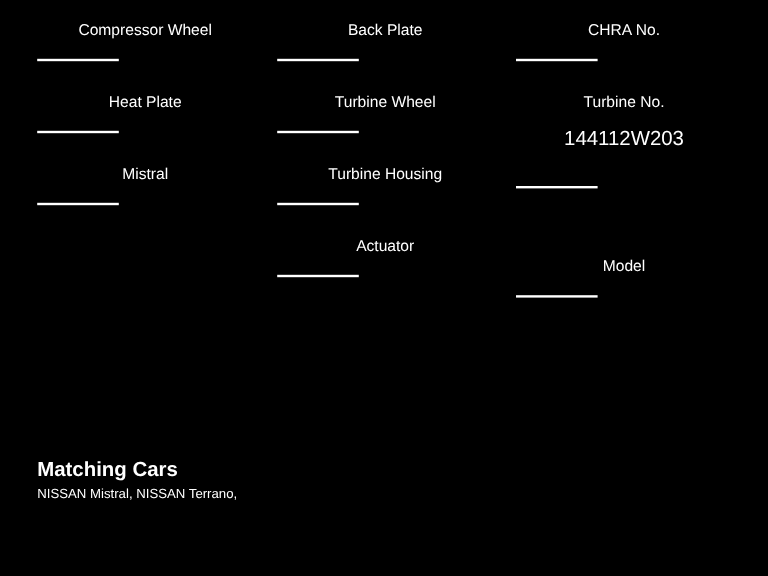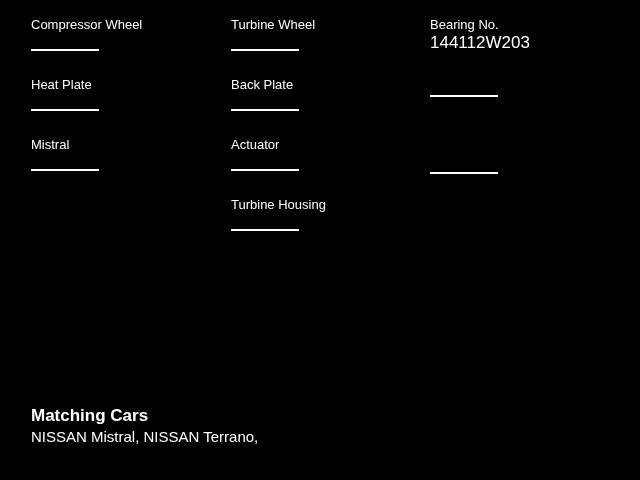--- a/index.html
+++ b/index.html
@@ -4,58 +4,57 @@
   <style>
     * { margin: 0; padding: 0; box-sizing: border-box; }
     html, body { width: 640px; height: 480px; }
     body {
       background: #000000;
       color: #ffffff;
       font-family: "Liberation Sans", sans-serif;
       position: relative;
       overflow: hidden;
     }
-    .col { position: absolute; top: 18px; }
+    .col { position: absolute; top: 18px; text-align: center; }
     .col-1 { left: 31px; }
     .col-2 { left: 231px; }
     .col-3 { left: 430px; }
     .field { height: 60px; position: relative; width: 180px; }
     .field .label {
       font-size: 13px;
       line-height: 14px;
       color: #ffffff;
       white-space: nowrap;
     }
     .field .underline {
       width: 68px;
       height: 2px;
       background: #ffffff;
       margin-top: 17px;
     }
     .field .value {
       font-size: 17px;
       line-height: 19px;
-      margin-top: 1px;
+      margin-top: 14px;
       color: #ffffff;
       white-space: nowrap;
     }
     .footer {
       position: absolute;
       left: 31px;
       top: 382px;
-      margin-top: 24px;
     }
     .footer .title {
       font-size: 17px;
       font-weight: bold;
       line-height: 20px;
       color: #ffffff;
     }
     .footer .cars {
-      font-size: 15px;
+      font-size: 11px;
       line-height: 13px;
       margin-top: 4px;
       color: #ffffff;
     }
   </style>
 </head>
 <body>
 
 <div class="col col-1">
   <div class="field">
@@ -67,47 +66,52 @@
     <div class="underline"></div>
   </div>
   <div class="field">
     <div class="label">Mistral</div>
     <div class="underline"></div>
   </div>
 </div>
 
 <div class="col col-2">
   <div class="field">
+    <div class="label">Back Plate</div>
+    <div class="underline"></div>
+  </div>
+  <div class="field">
     <div class="label">Turbine Wheel</div>
     <div class="underline"></div>
   </div>
   <div class="field">
-    <div class="label">Back Plate</div>
+    <div class="label">Turbine Housing</div>
     <div class="underline"></div>
   </div>
   <div class="field">
     <div class="label">Actuator</div>
     <div class="underline"></div>
   </div>
-  <div class="field">
-    <div class="label">Turbine Housing</div>
-    <div class="underline"></div>
-  </div>
 </div>
 
 <div class="col col-3">
+  <div class="field">
+    <div class="label">CHRA No.</div>
+    <div class="underline"></div>
+  </div>
   <div class="field has-value">
-    <div class="label">Bearing No.</div>
+    <div class="label">Turbine No.</div>
 
     <div class="value">144112W203</div>
   </div>
   <div class="field">
     <div class="underline"></div>
   </div>
   <div class="field">
+    <div class="label">Model</div>
     <div class="underline"></div>
   </div>
 </div>
 
 <div class="footer">
   <div class="title">Matching Cars</div>
   <div class="cars">NISSAN Mistral, NISSAN Terrano,</div>
 </div>
 
 </body></html>

